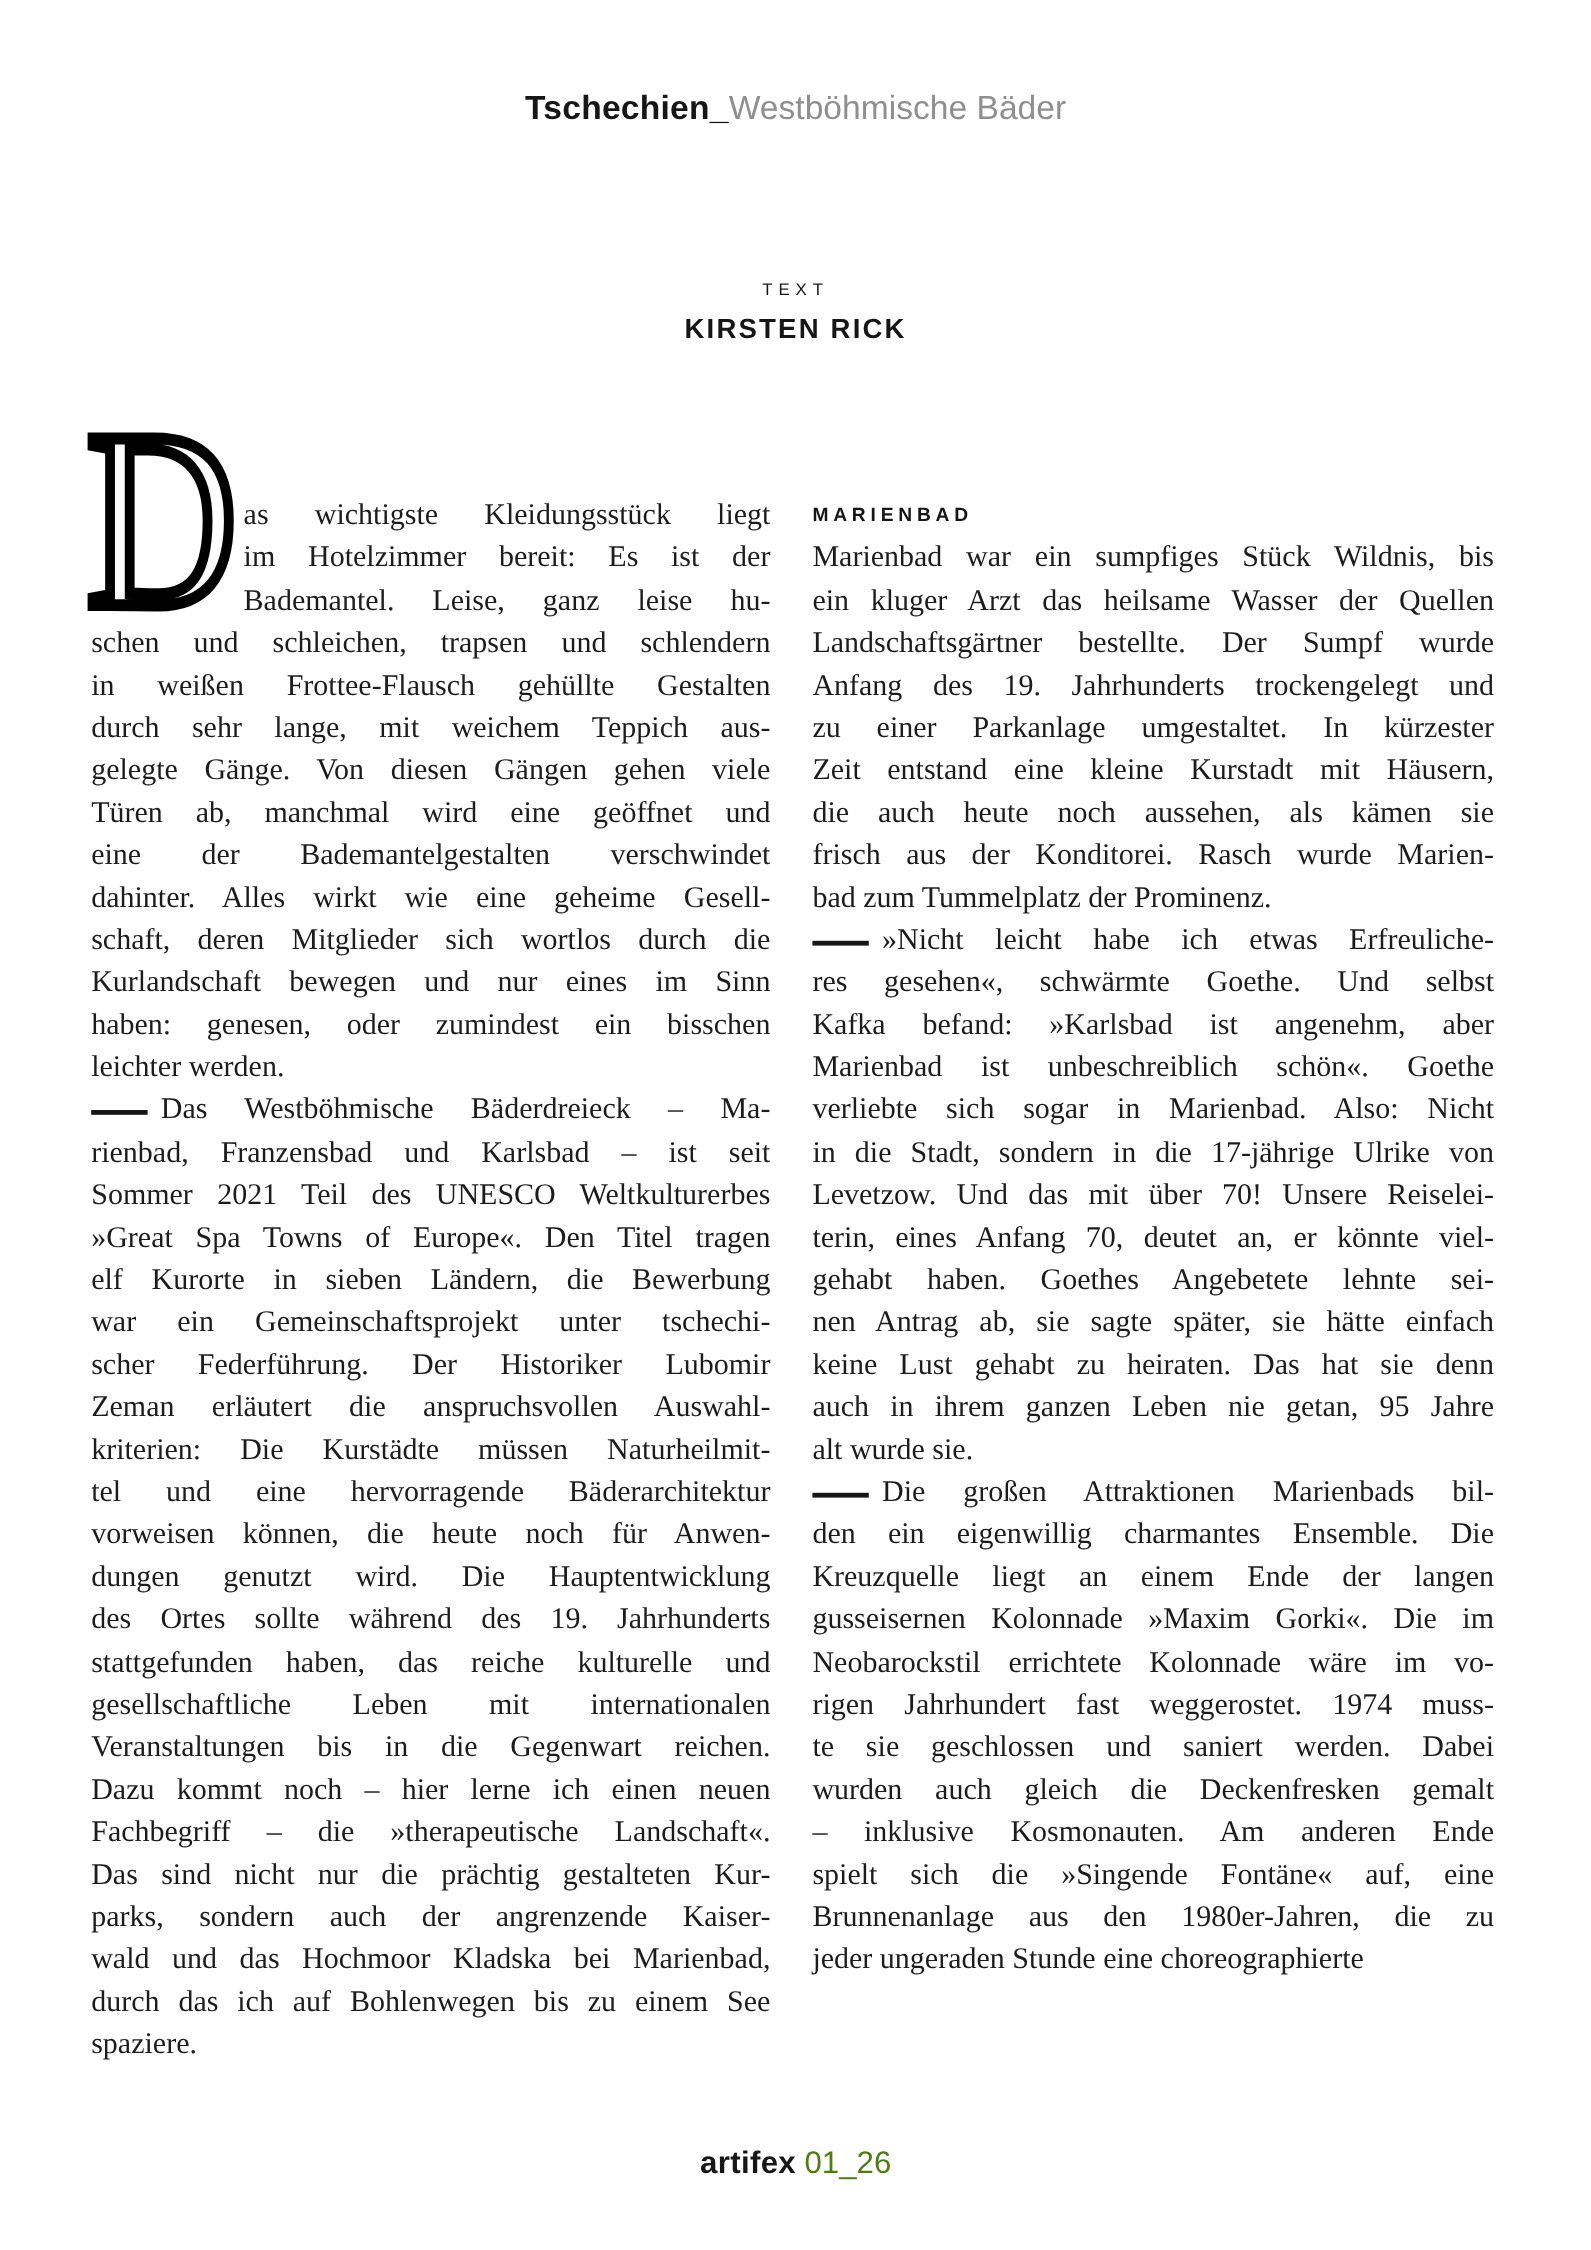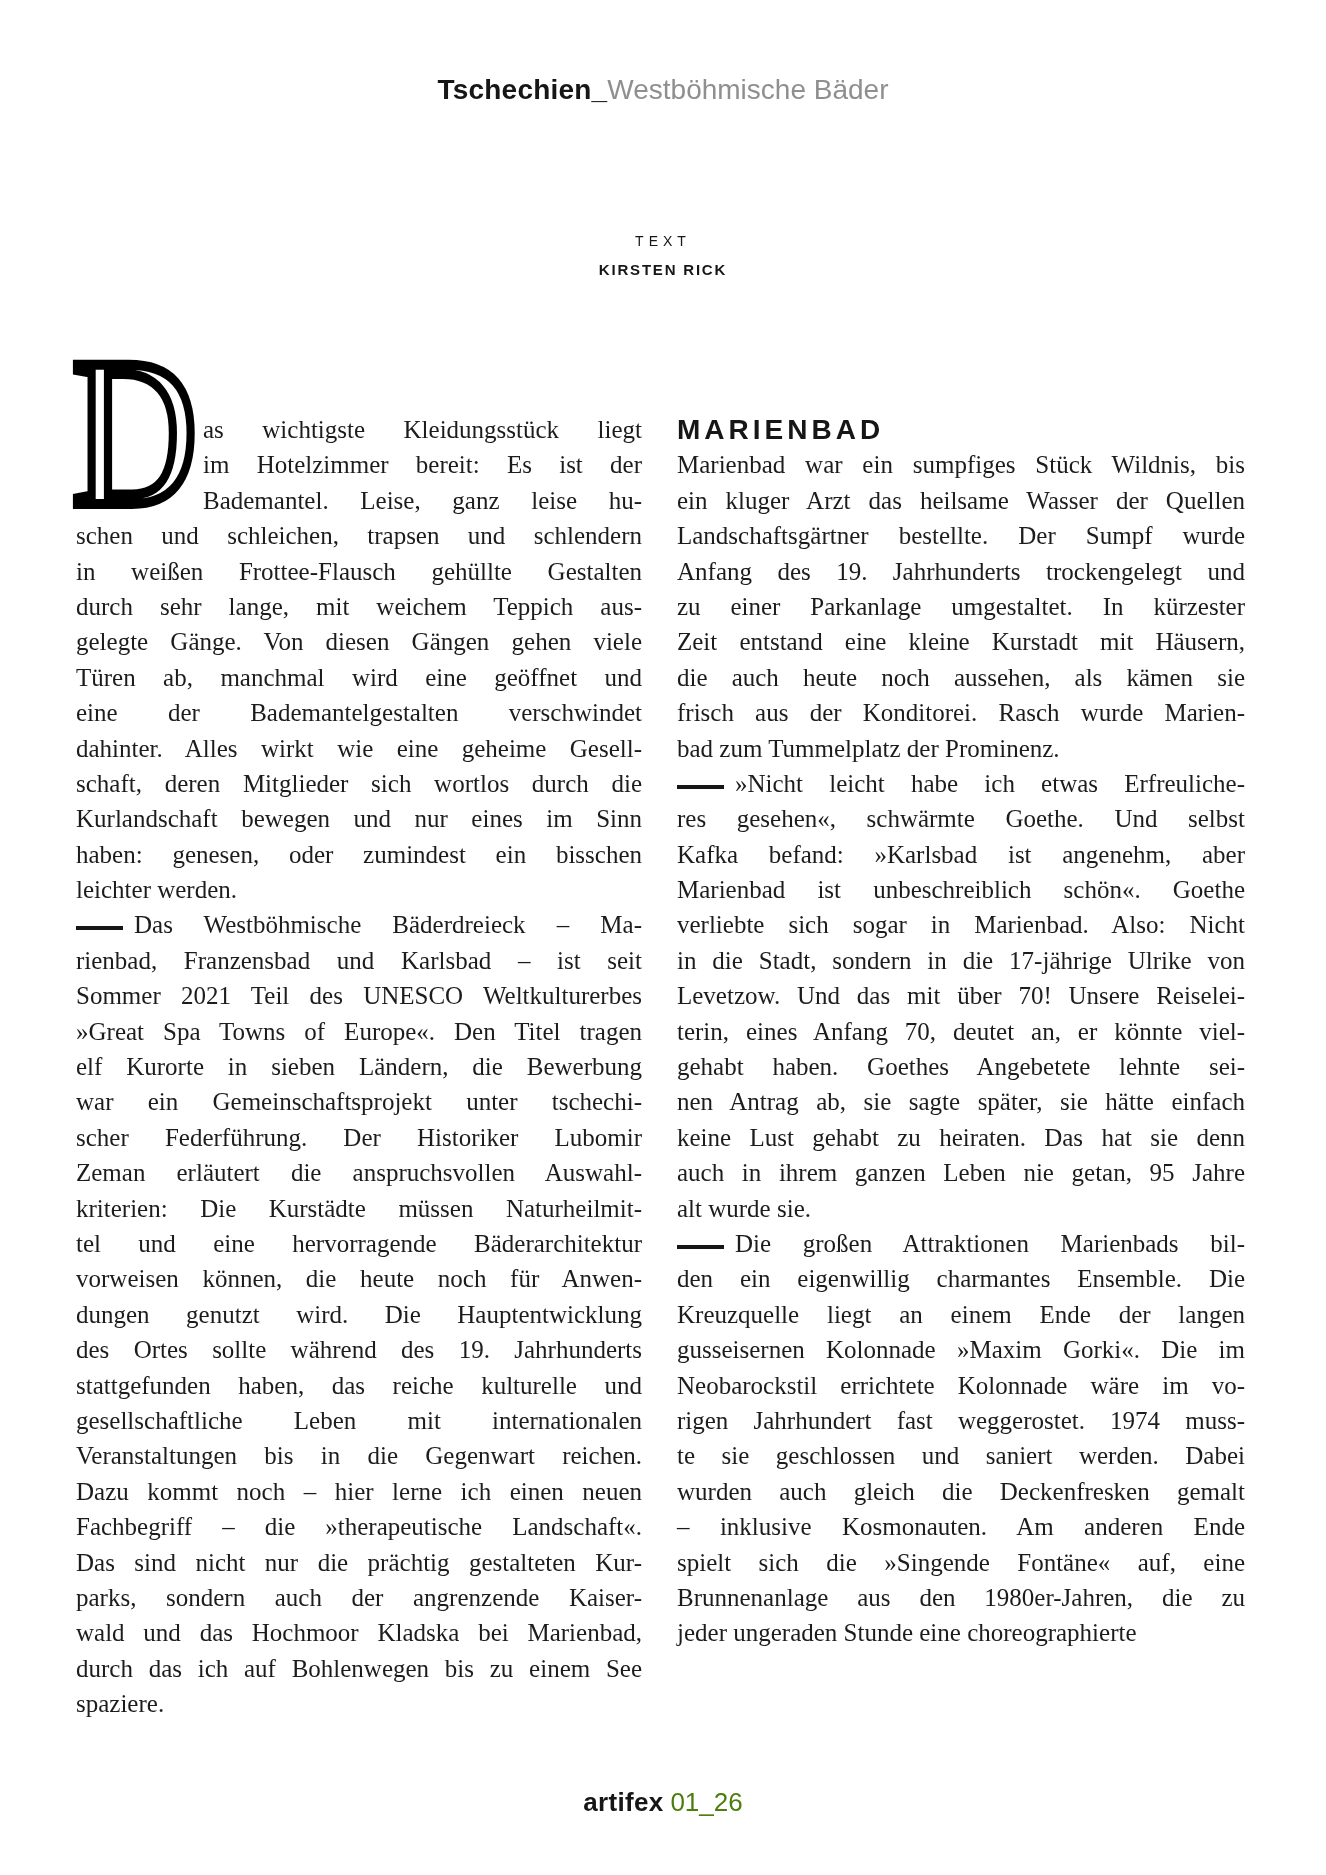--- a/index.html
+++ b/index.html
@@ -29,42 +29,42 @@
 
   
   .byline {
     position: absolute;
     top: 233px; left: 0; width: 100%;
     text-align: center;
     font-family: "Liberation Sans", sans-serif;
     color: #161616;
   }
   .byline-label { font-size: 14px; letter-spacing: 5px; font-weight: 400; }
-  .byline-author { margin-top: 12px; font-size: 15px; font-weight: 700; letter-spacing: 1.8px; }
+  .byline-author { margin-top: 12px; font-size: 23px; font-weight: 700; letter-spacing: 1.8px; }
 
   
   .columns { position: absolute; top: 412px; left: 0; width: 100%; font-size: 25px; }
   .col { position: absolute; top: 0; }
   .col-left  { left: 76px;  width: 566px; }
   .col-right { left: 677px; width: 568px; }
 
   .ln {
     line-height: 35.4px;
     height: 35.4px;
     text-align: justify;
     text-align-last: justify;
     overflow: visible;
     white-space: normal;
   }
   .ln.end { text-align-last: left; }
 
   .col-heading {
     font-family: "Liberation Sans", sans-serif;
     font-weight: 700;
-    font-size: 28px;
+    font-size: 16px;
     letter-spacing: 4px;
     line-height: 35.4px;
     height: 35.4px;
     color: #161616;
   }
 
   
   .dropcap {
     float: left;
     width: 127px;

